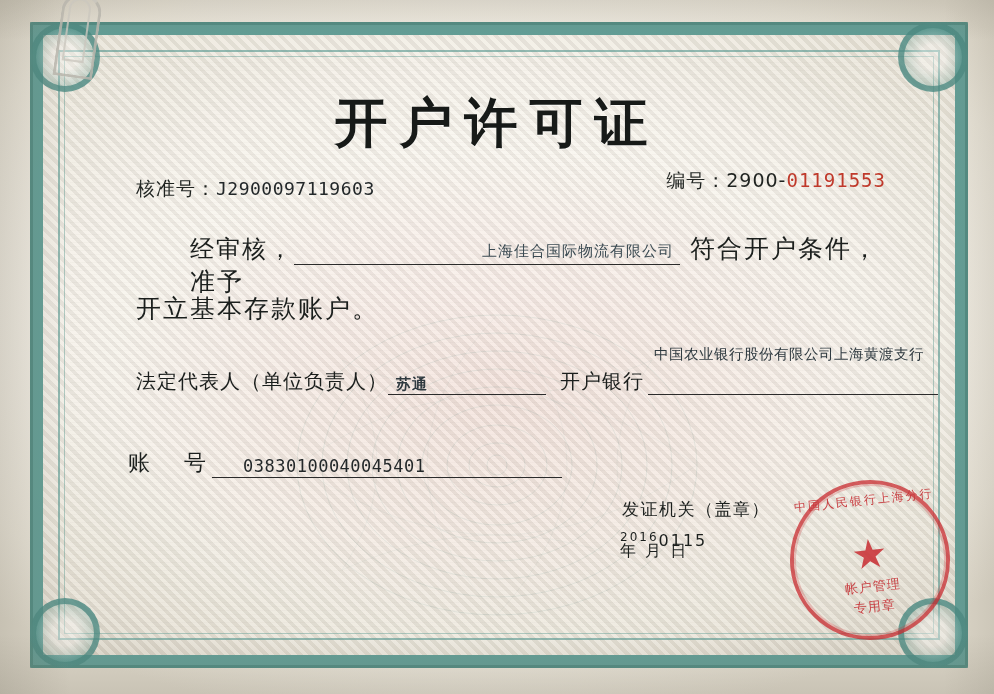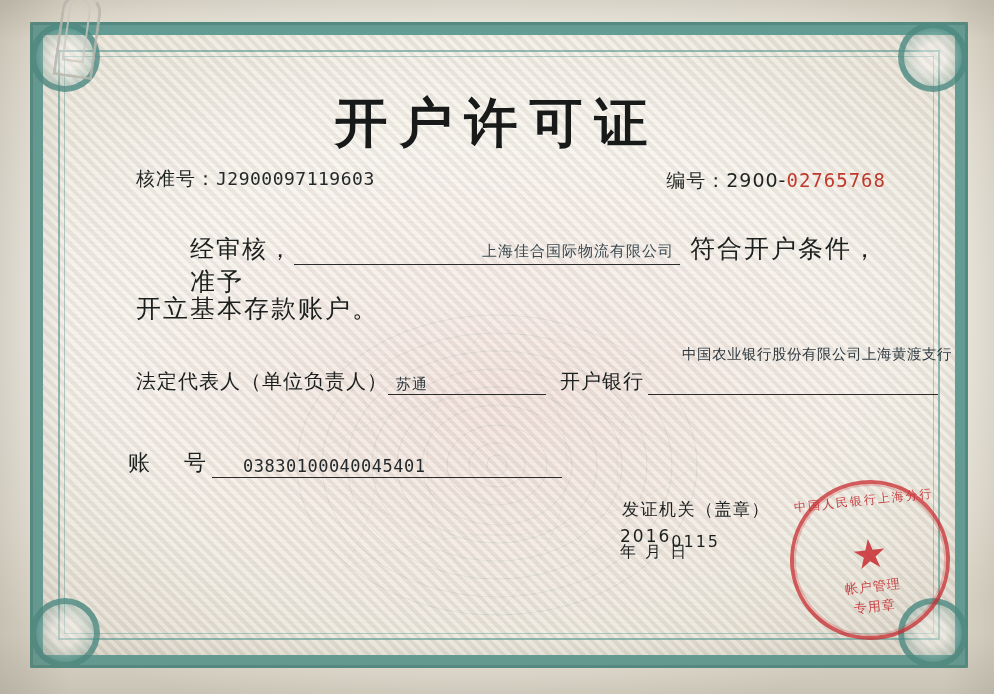--- a/index.html
+++ b/index.html
@@ -168,21 +168,21 @@
     font-family: "DejaVu Serif", "Liberation Serif", serif;
     font-size: 53px;
     font-weight: bold;
     letter-spacing: 12px;
     color: #171a18;
     text-shadow: 0 1px 0 rgba(255,255,255,0.6);
   }
 
   .row-approval {
     position: absolute;
-    top: 166px;
+    top: 176px;
     left: 136px;
     font-size: 19px;
     font-family: "DejaVu Sans", "Liberation Sans", sans-serif;
     color: #1f2320;
     letter-spacing: 1px;
   }
   .row-approval .value {
     font-family: "DejaVu Sans Mono", "Liberation Mono", monospace;
     font-size: 18px;
     letter-spacing: 0.5px;
@@ -252,20 +252,21 @@
     letter-spacing: 1px;
     color: #1b1f1d;
   }
   .rep-line {
     width: 150px;
     padding-left: 8px;
   }
   .rep-name {
     font-size: 15px;
     color: #2f3a40;
+    font-weight: bold;
   }
 
   .row-bank {
     position: absolute;
     top: 368px;
     left: 560px;
     font-size: 20px;
     letter-spacing: 1px;
     color: #1b1f1d;
   }
@@ -281,21 +282,20 @@
   .bank-name {
     position: absolute;
     left: 6px;
     top: -24px;
     width: 300px;
     font-size: 14.5px;
     line-height: 20px;
     color: #2f3a40;
     letter-spacing: 0.5px;
     text-align: left;
-    margin-left: 28px;
   }
 
   .row-account {
     position: absolute;
     top: 448px;
     left: 128px;
     font-size: 22px;
     letter-spacing: 6px;
     color: #1b1f1d;
   }
@@ -323,21 +323,21 @@
   .date-line {
     position: absolute;
     top: 526px;
     left: 620px;
     font-size: 16px;
     letter-spacing: 2px;
     color: #1b1f1d;
   }
   .date-line .num {
     font-family: "DejaVu Sans", "Liberation Sans", sans-serif;
-    font-size: 17px;
+    font-size: 12px;
   }
   .date-line .small {
     font-size: 16px;
     position: relative;
     top: 5px;
   }
 
   
   .seal {
     position: absolute;
@@ -433,21 +433,21 @@
 
   <div class="content">
 
     <div class="doc-title">开户许可证</div>
 
     <div class="row-approval">
       <span>核准号：</span><span class="value">J2900097119603</span>
     </div>
 
     <div class="row-serial">
-      <span>编号：</span><span>2900-</span><span class="serial-red">02765768</span>
+      <span>编号：</span><span>2900-</span><span class="serial-red">01191553</span>
     </div>
 
     <div class="para1">
       <span class="lead">经审核，</span><span class="underline-field company-line"><span class="company-name">上海佳合国际物流有限公司</span></span><span class="tail">符合开户条件，准予</span>
     </div>
 
     <div class="para2">开立基本存款账户。</div>
 
     <div class="row-rep">
       <span>法定代表人（单位负责人）</span><span class="underline-field rep-line"><span class="rep-name">苏通</span></span>

